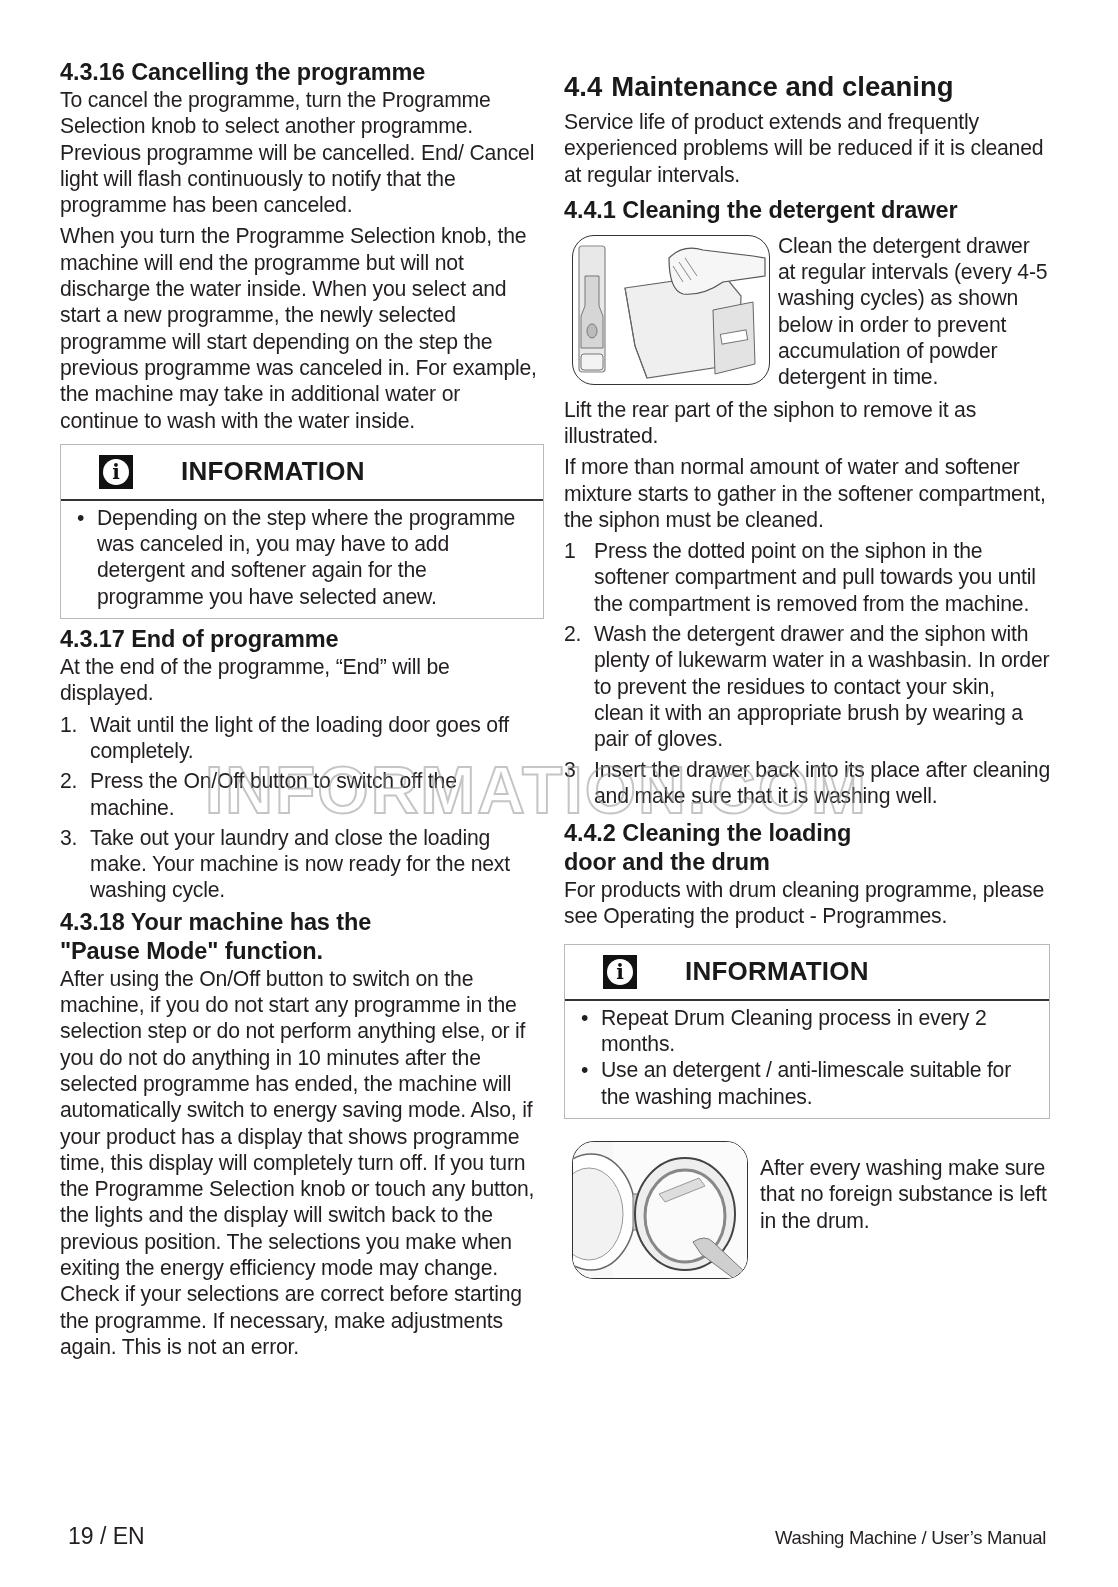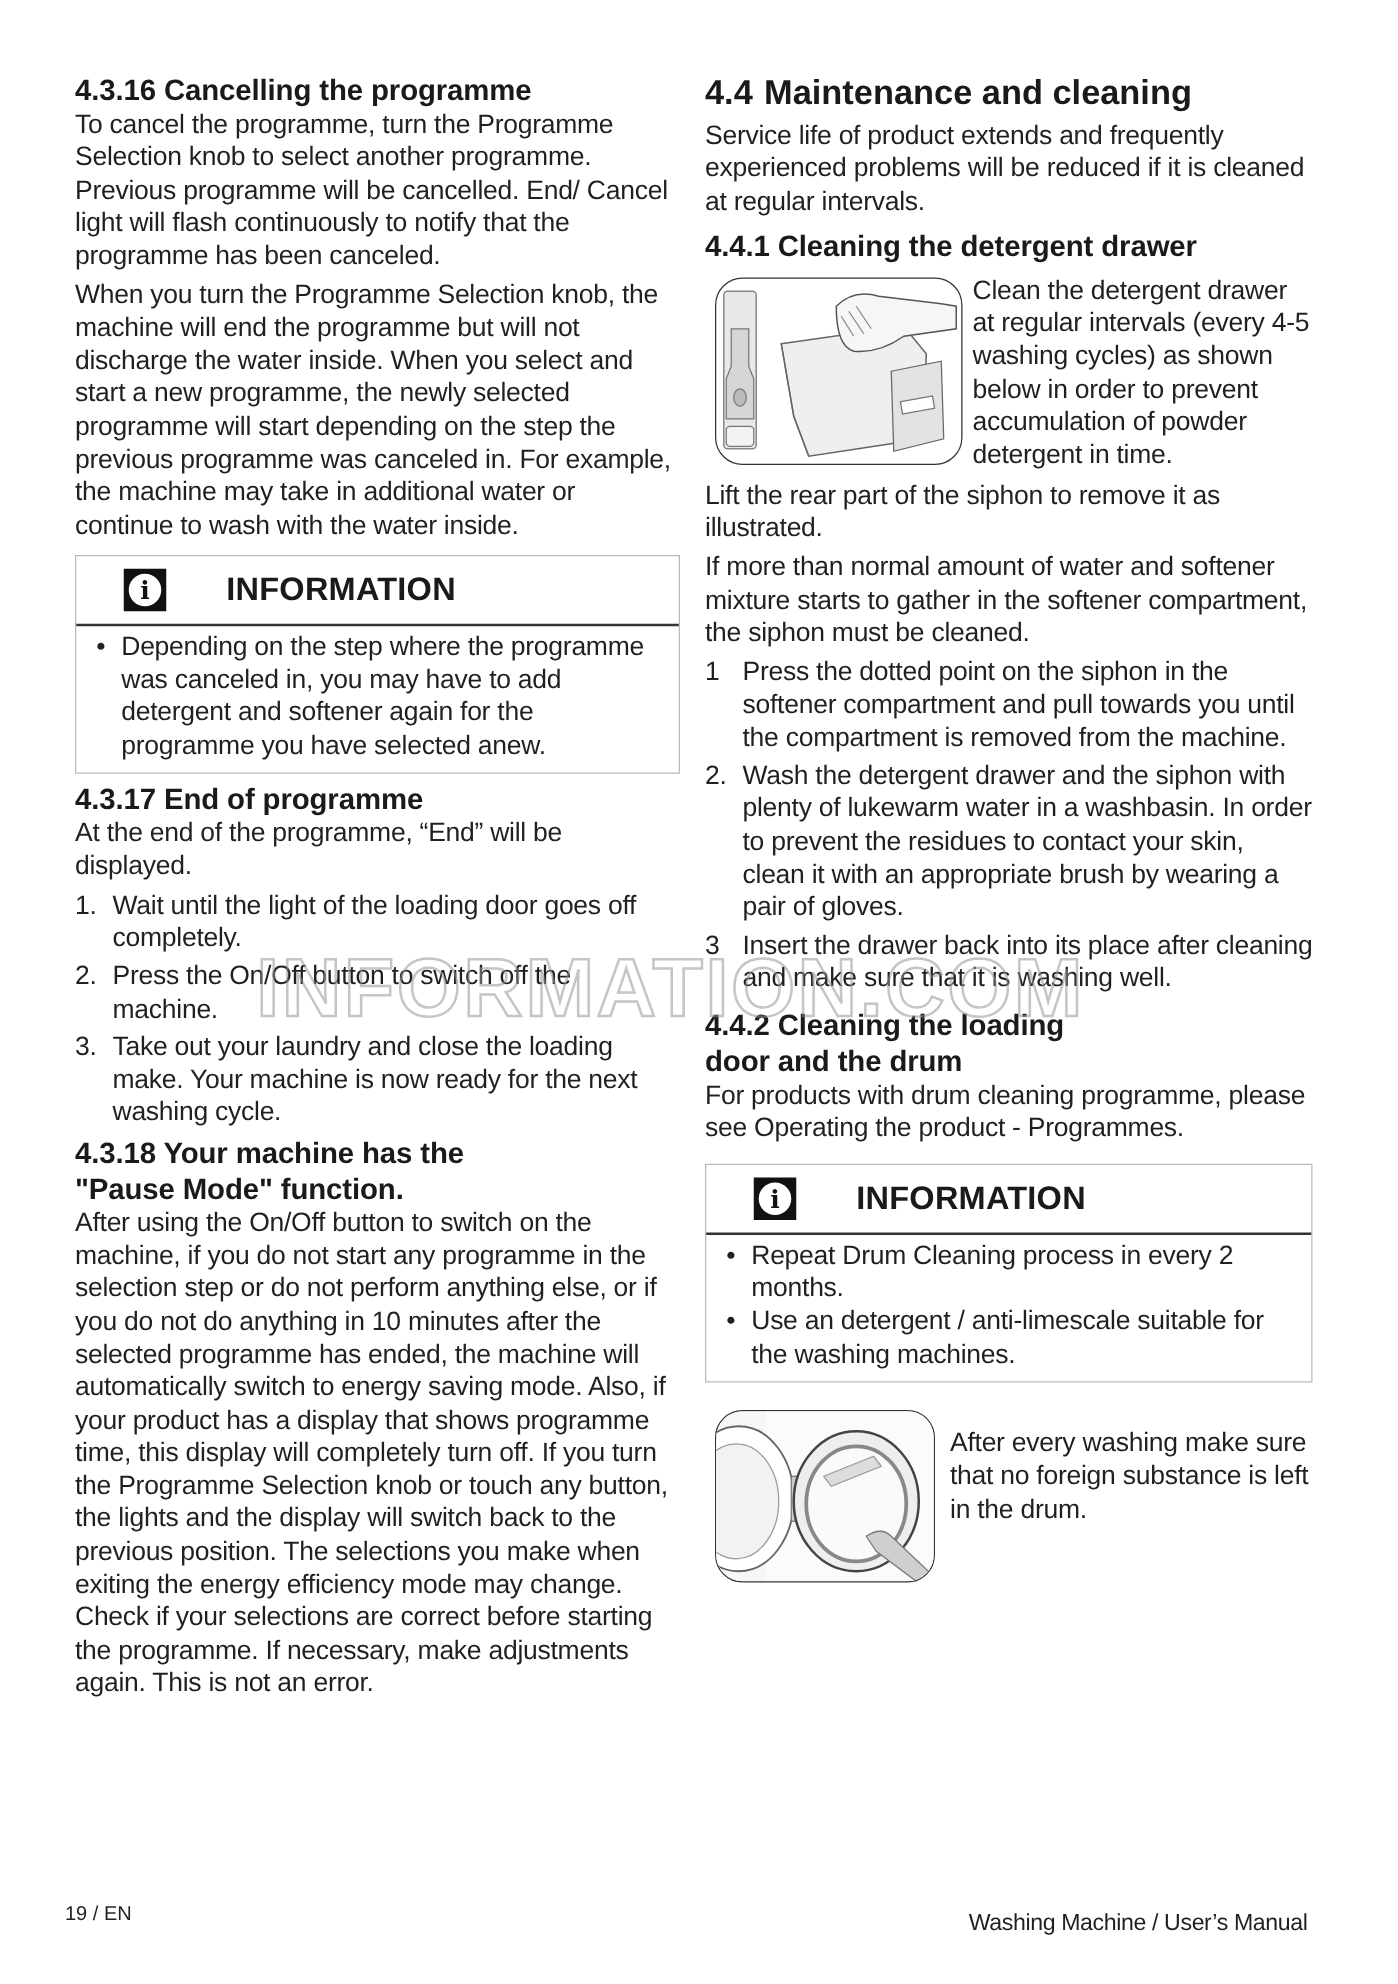--- a/index.html
+++ b/index.html
@@ -1,40 +1,40 @@
 <!DOCTYPE html>
 <html><head>
 <meta charset="utf-8">
 <style>
   html, body { margin:0; padding:0; background:#ffffff; }
   body { width:1118px; height:1587px; position:relative; overflow:hidden;
          font-family:"Liberation Sans", sans-serif; color:#231f20; }
   .col { position:absolute; top:58px; }
   .col-left { left:60px; width:484px; }
-  .col-right { left:564px; width:486px; }
+  .col-right { left:564px; width:486px;margin-top:13px; }
   .p { font-size:21.2px; line-height:26.3px; margin:0 0 5px 0; font-weight:normal; letter-spacing:-0.2px; }
   .h3 { font-size:23.5px; line-height:29px; font-weight:bold; margin:0; letter-spacing:-0.1px; color:#1a1a1a; }
   .h2 { font-size:27.5px; line-height:32px; font-weight:bold; margin:0 0 6px 0; color:#1a1a1a; }
   .h2 .num { margin-right:9px; }
   ol.steps { list-style:none; margin:0 0 4px 0; padding:0; }
   ol.steps li { position:relative; padding-left:30px; font-size:21.2px; line-height:26.3px; margin-bottom:4px; letter-spacing:-0.2px; }
   ol.steps li .n { position:absolute; left:0; top:0; }
   .info-box { border:1.5px solid #b9b9b9; margin:10px 0 6px 0; }
   .info-head { height:54px; border-bottom:2px solid #333; display:flex; align-items:center; }
   .info-icon { width:34px; height:34px; background:#111; margin-left:38px; display:flex; align-items:center; justify-content:center; }
   .info-icon .circ { width:26px; height:26px; border-radius:50%; background:#fff; color:#111; font-family:"DejaVu Serif", serif; font-weight:bold; font-size:20px; line-height:26px; text-align:center; }
   .info-title { font-size:26px; font-weight:bold; margin-left:48px; letter-spacing:0.2px; color:#1a1a1a; }
   .info-body { padding:4px 12px 8px 12px; }
   .info-body ul { list-style:none; margin:0; padding:0; }
   .info-body li { position:relative; padding-left:24px; font-size:21.2px; line-height:26.3px; letter-spacing:-0.2px; }
   .info-body li .dot { position:absolute; left:4px; top:0; }
   .fig-row { display:flex; align-items:flex-start; margin:0 0 6px 0;justify-content:center; }
   .fig { border:1.5px solid #333; border-radius:22px; overflow:hidden; flex:none; background:#fff; }
   .fig-text { font-size:21.2px; line-height:26.3px; letter-spacing:-0.2px; }
-  .footer-left { position:absolute; left:52px; top:1523px; font-size:16px; }
+  .footer-left { position:absolute; left:68px; top:1523px; font-size:23px; }
   .footer-right { position:absolute; right:72px; top:1527px; font-size:18.5px; letter-spacing:-0.3px; }
   .watermark { position:absolute; left:205px; top:752px; font-size:66px; font-weight:bold;
                color:transparent; -webkit-text-stroke:2px rgba(150,150,150,0.55); letter-spacing:2px;
                pointer-events:none; white-space:nowrap; font-family:"Liberation Sans", sans-serif; }
 </style>
 </head>
 <body>
 
 <div class="col col-left">
   <h3 class="h3">4.3.16 Cancelling the programme</h3>

